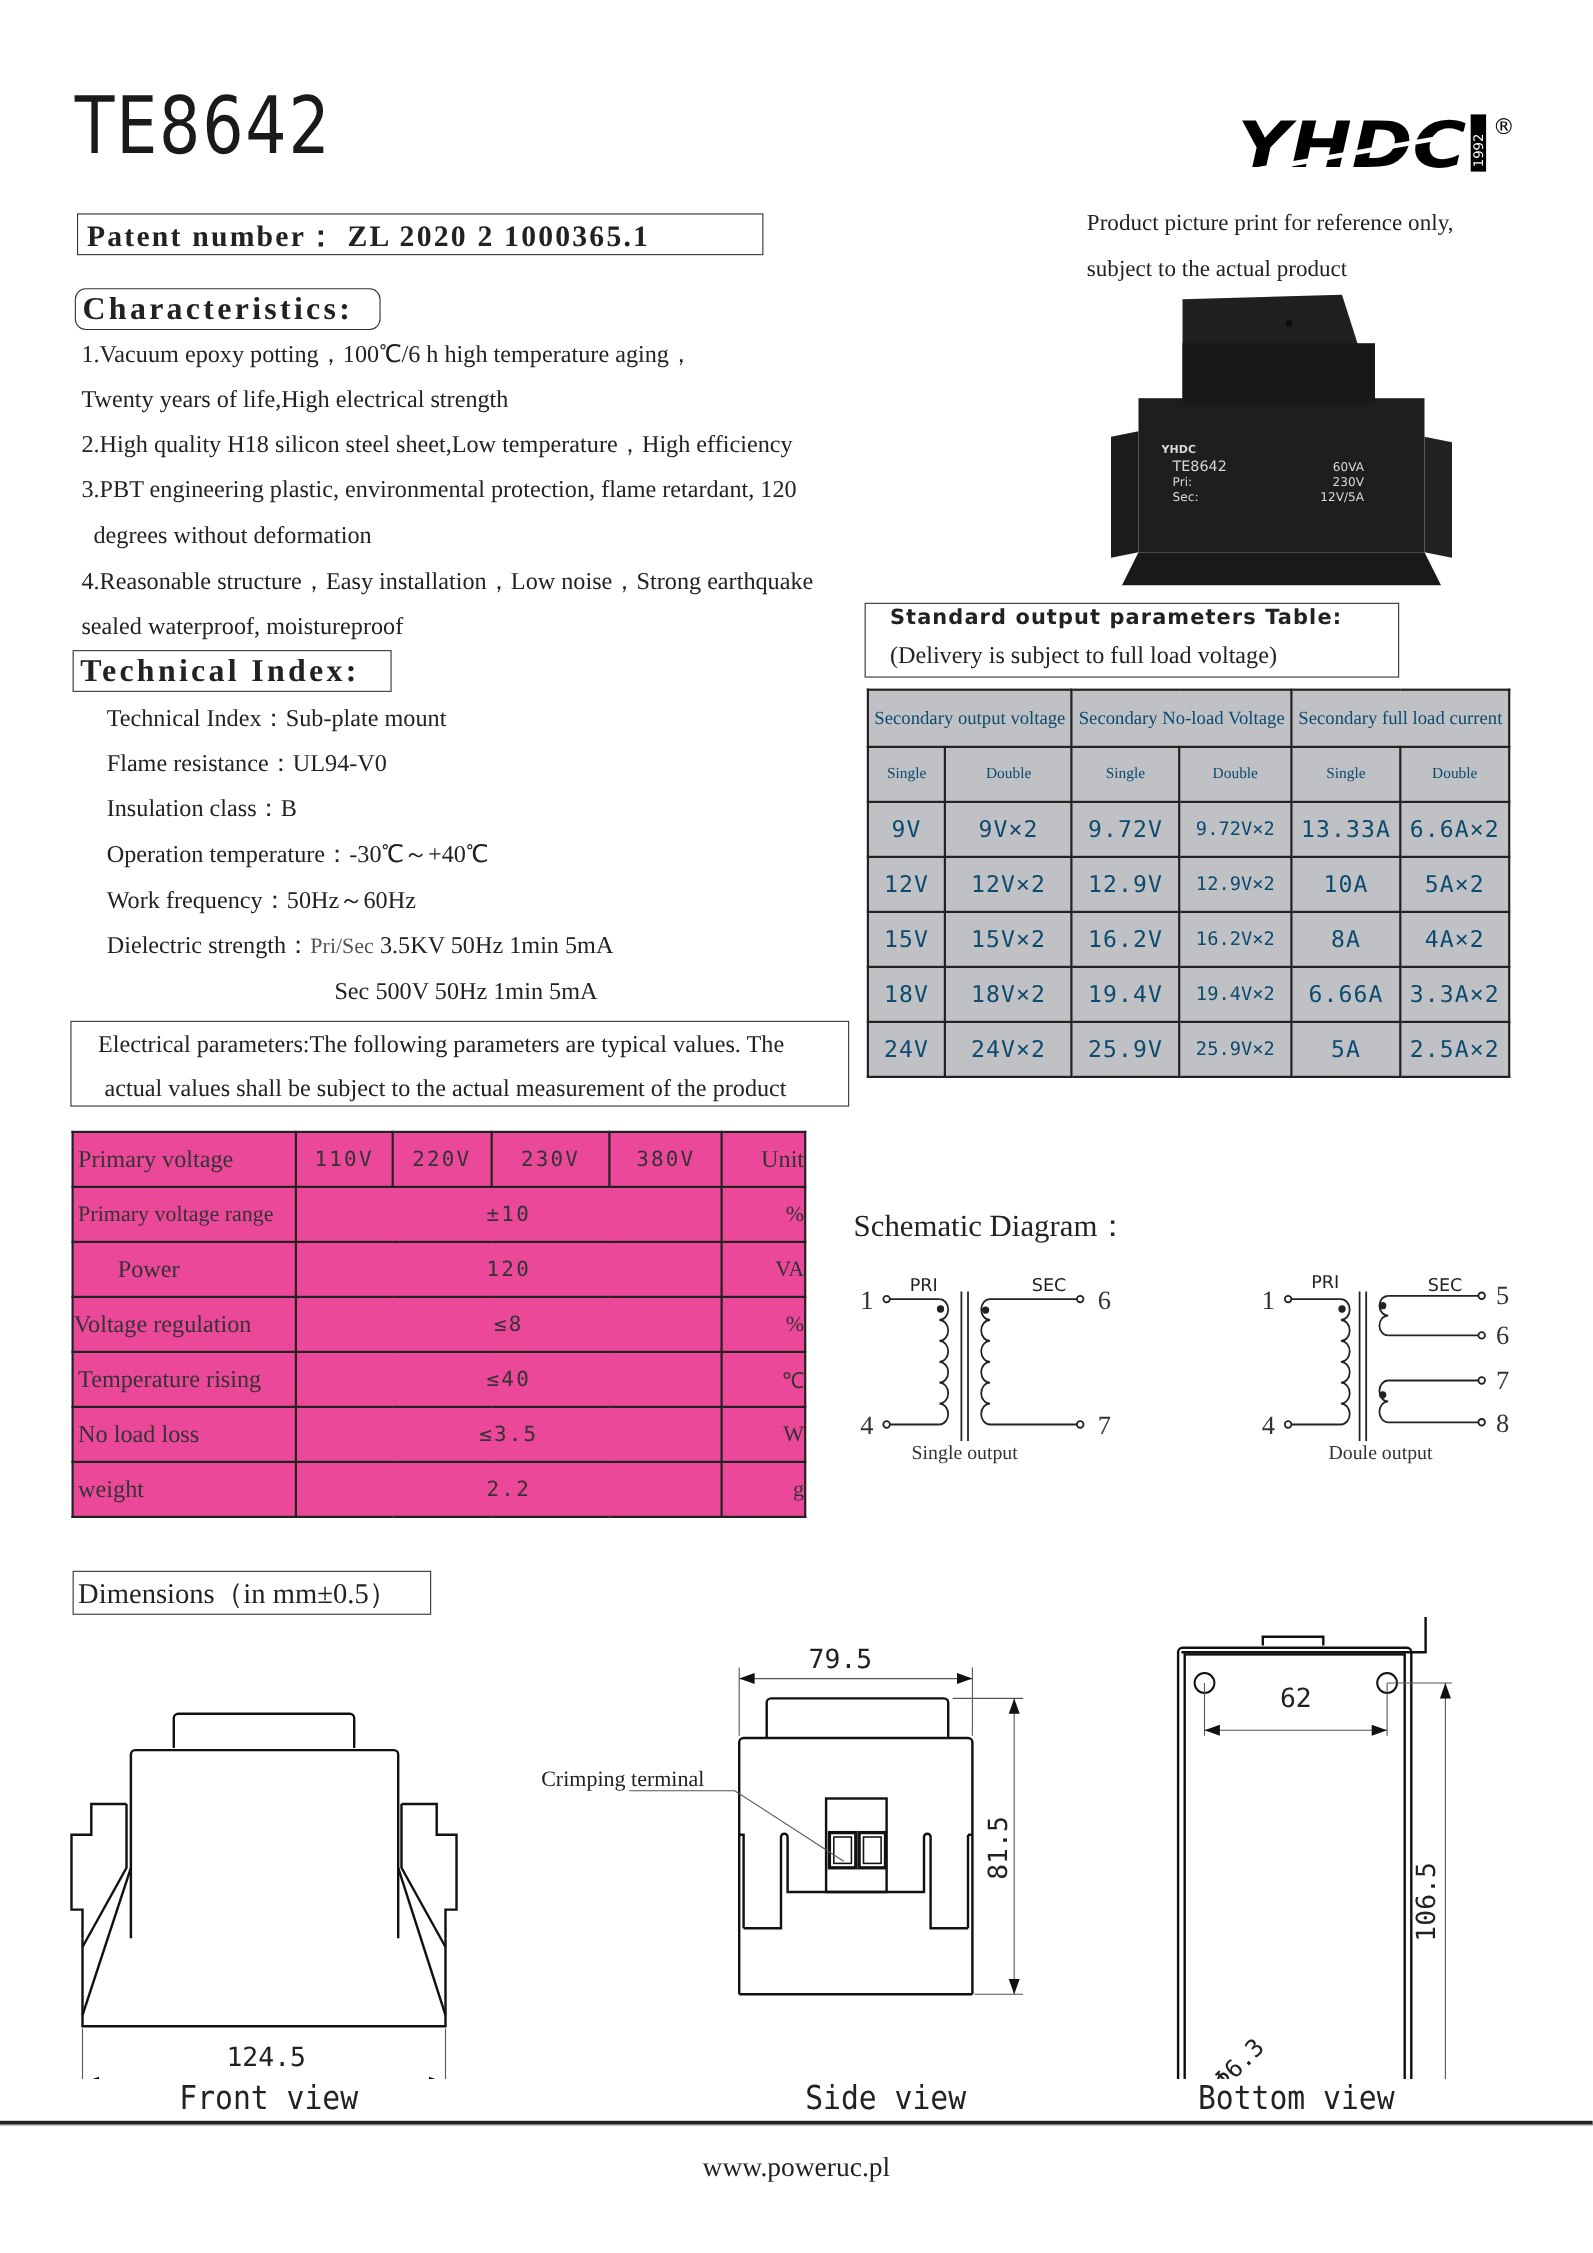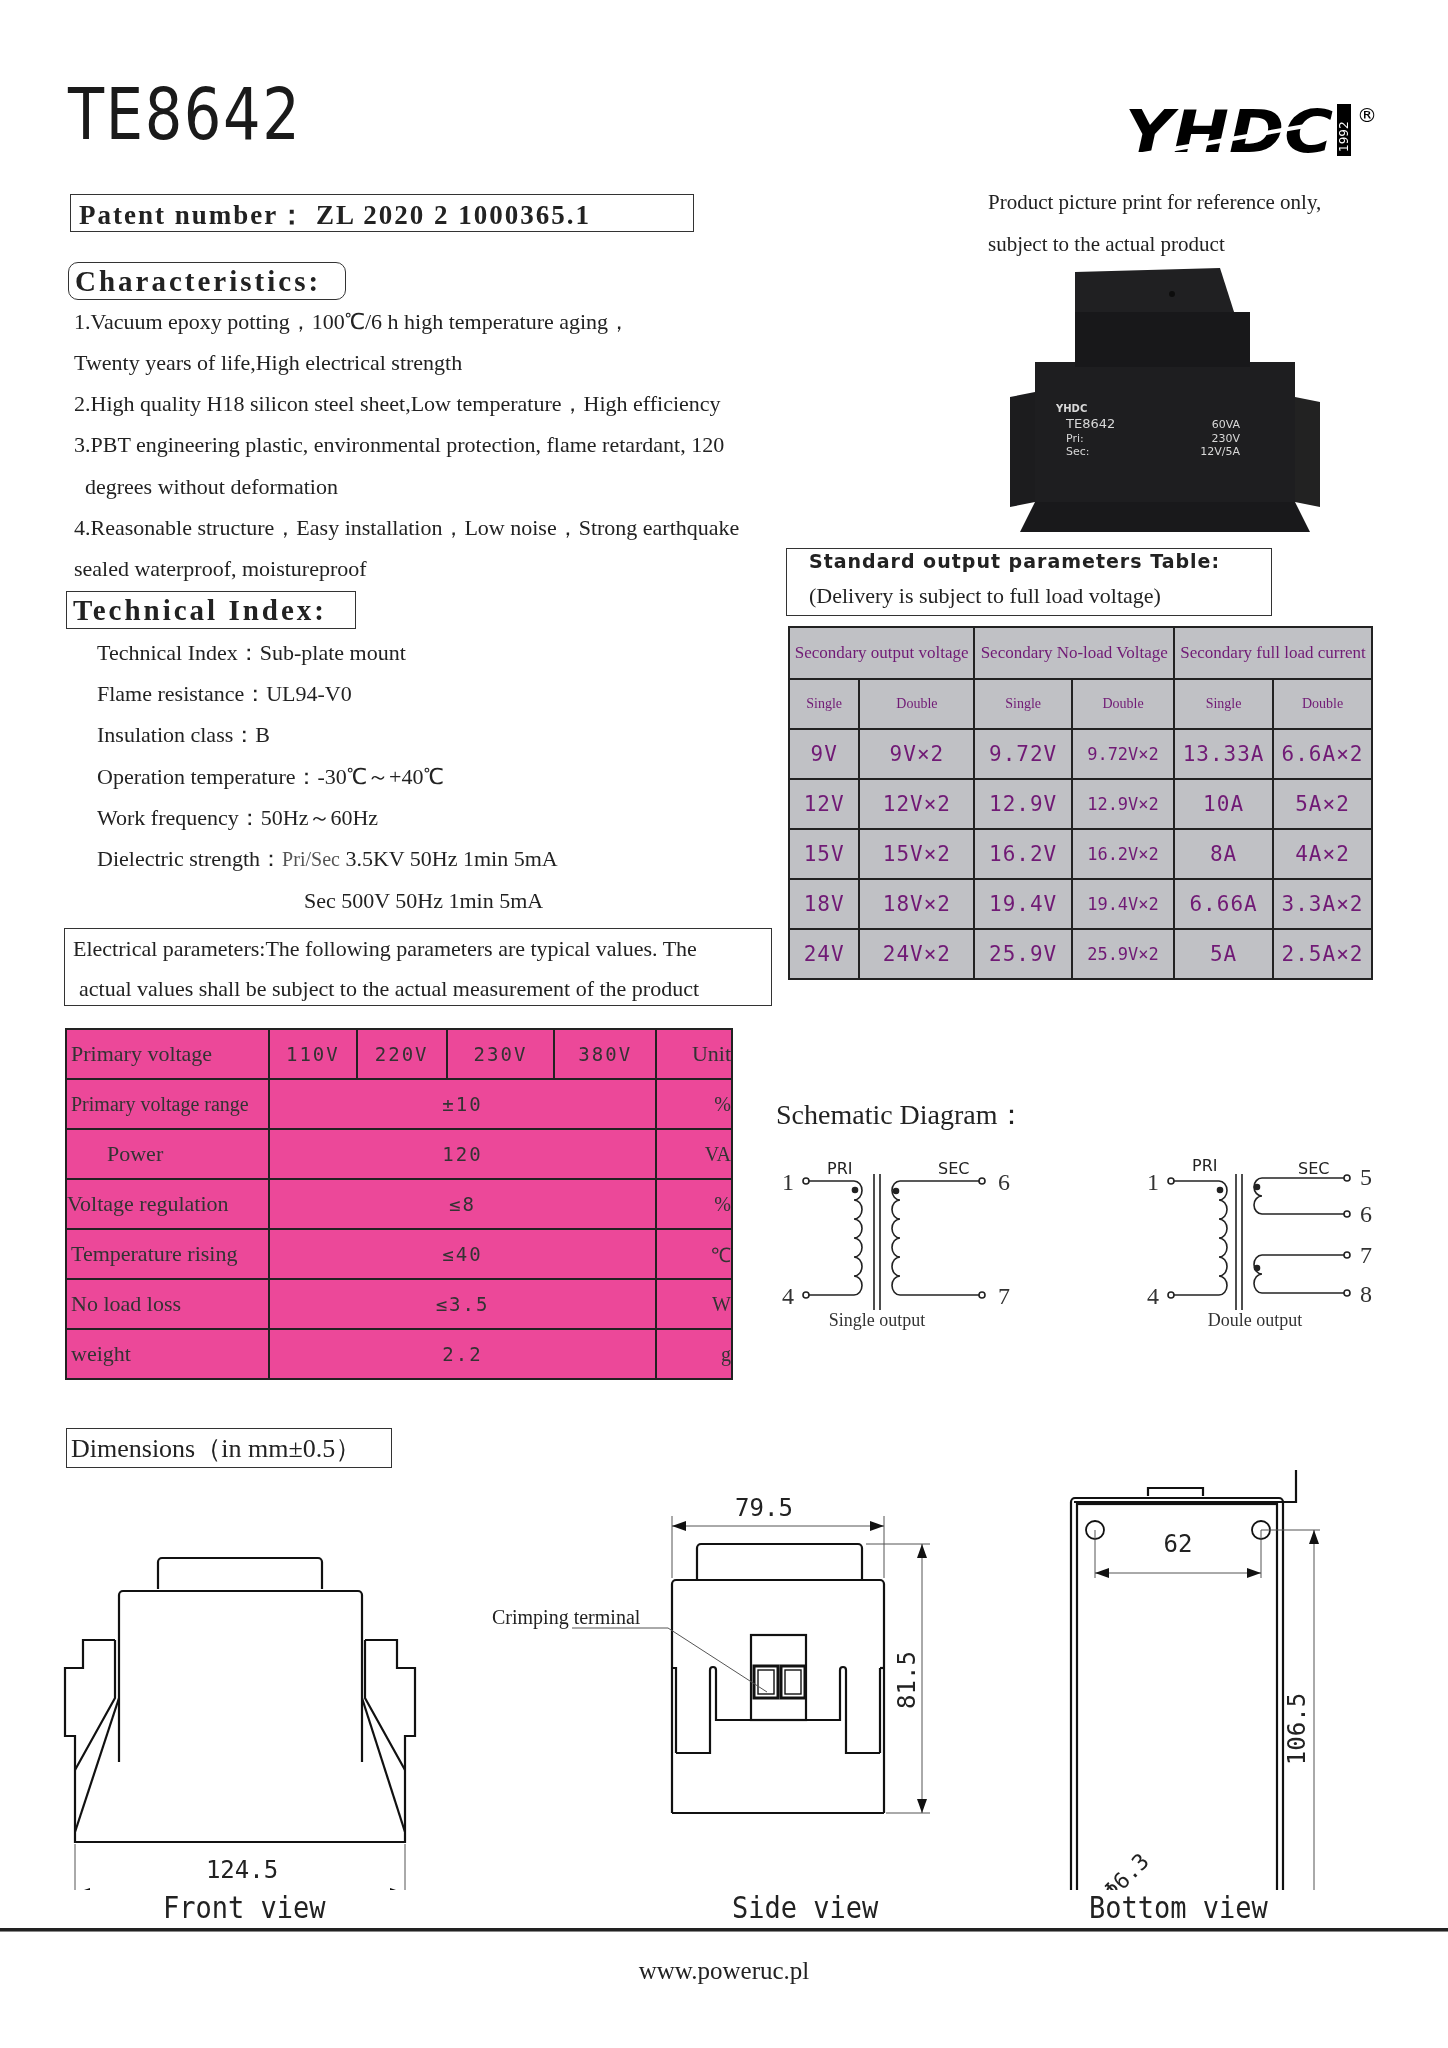--- a/index.html
+++ b/index.html
@@ -21,27 +21,27 @@
   .disclaimer { left: 988px; font-size: 21px; white-space: nowrap; }
 
   .photo { left: 1010px; top: 262px; width: 310px; height: 275px; }
 
   .std-box { left: 786px; top: 548px; width: 486px; height: 68px; padding: 0 22px; }
   .std-title { font-family: "DejaVu Sans", sans-serif; font-weight: bold; font-size: 19px; letter-spacing: 1px; line-height: 1; margin-top: 3px; }
   .std-sub { font-size: 22px; margin-top: 14px; line-height: 1; }
 
   table { border-collapse: collapse; }
   .out-table { left: 788px; top: 626px; width: 585px; }
-  .out-table td { border: 2.5px solid #222; background: #c0c1c5; text-align: center; color: #701a75; }
+  .out-table td { border: 2.5px solid #222; background: #c0c1c5; text-align: center; color: #0c4a6e; }
   .out-table .h1 td { height: 52px; font-size: 17px; line-height: 1.15; }
   .out-table .h2 td { height: 50px; font-size: 14px; }
   .out-table .dr td { height: 50px; font-family: "DejaVu Sans Mono", monospace; font-size: 21px; letter-spacing: 1px; white-space: nowrap; transform: none; }
   .out-table .dr td.tight { font-size: 17px; letter-spacing: 0; }
 
-  .elec-note { left: 64px; top: 928px; width: 708px; height: 78px; font-size: 22px; line-height: 40px; padding: 0 8px; }
+  .elec-note { left: 64px; top: 928px; width: 708px; height: 78px; font-size: 22px; line-height: 40px; padding: 0 24px; }
 
   .elec-table { left: 65px; top: 1028px; width: 668px; }
   .elec-table td { border: 2.5px solid #222; background: #ec4899; height: 50px; color: #333; }
   .elec-table td.lbl { font-size: 22px; padding-left: 4px; width: 203px; white-space: nowrap; }
   .elec-table td.val { text-align: center; font-family: "DejaVu Sans Mono", monospace; font-size: 19px; letter-spacing: 2px; }
   .elec-table td.unit { text-align: right; font-size: 20px; width: 76px; }
 
   .schem-title { left: 776px; top: 1096px; font-size: 28px; white-space: nowrap; }
   .schem { left: 770px; top: 1150px; width: 640px; height: 190px; }
 

